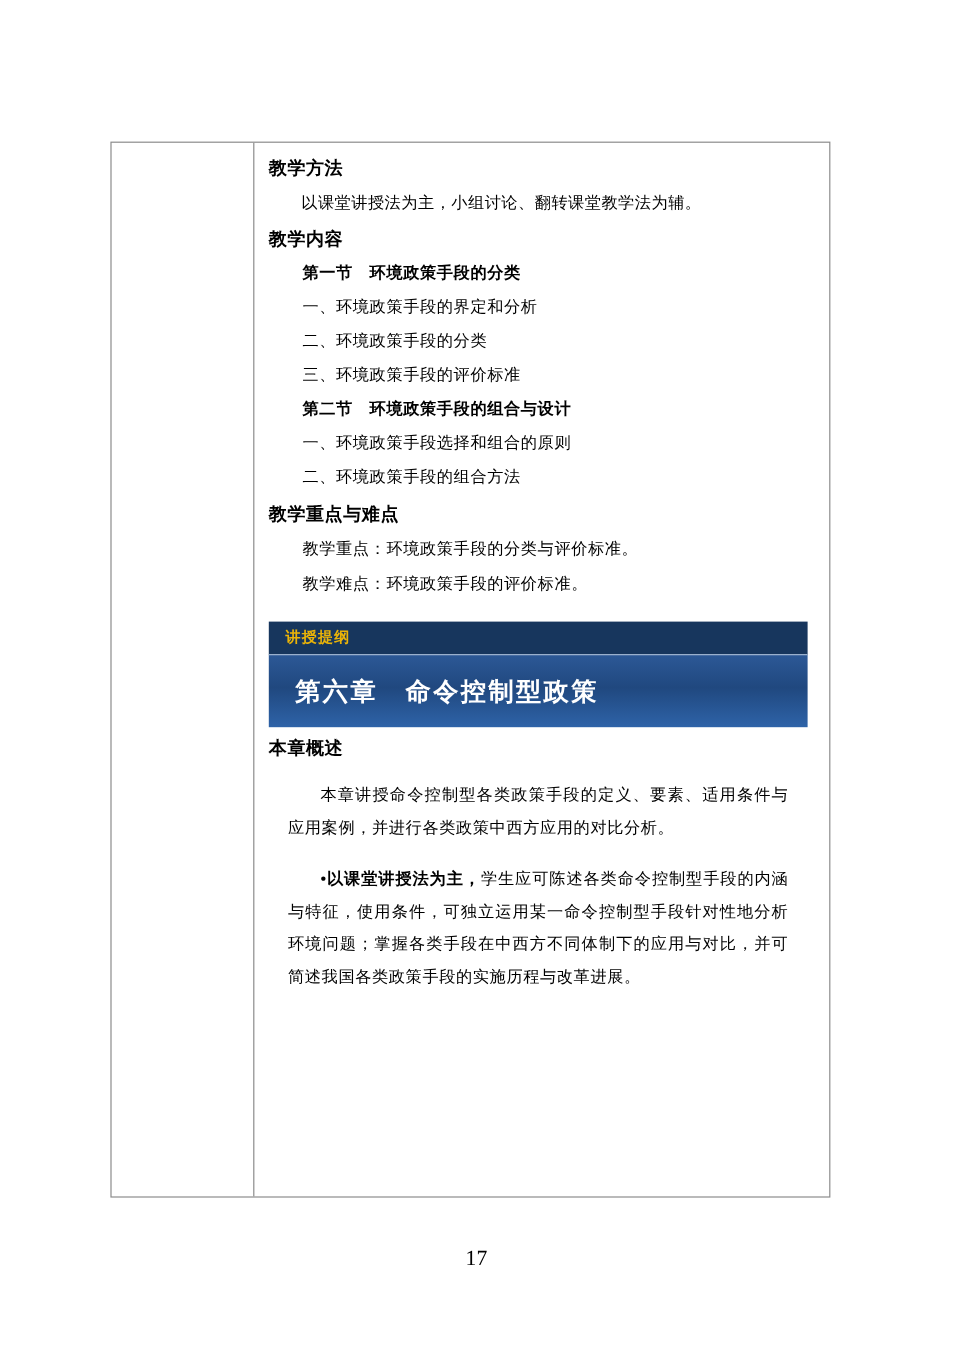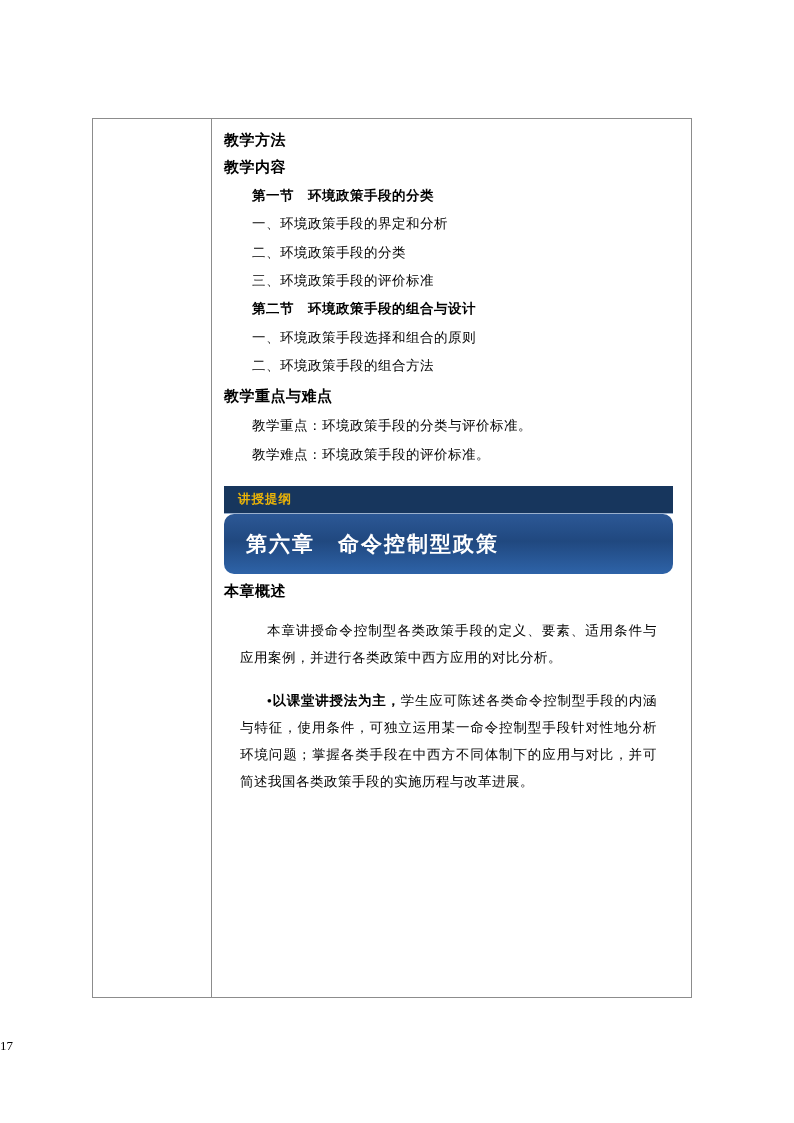--- a/index.html
+++ b/index.html
@@ -106,44 +106,44 @@
     border-bottom: 1px solid #9ab0cd;
   }
   .banner-main {
     background: linear-gradient(to bottom, #2c5896 0%, #20487f 45%, #2e63a8 100%);
     color: #ffffff;
     font-family: "Liberation Sans", "DejaVu Sans", sans-serif;
     font-size: 21px;
     font-weight: bold;
     padding: 16px 0 16px 22px;
     letter-spacing: 2px;
-    border-radius: 10px;
   }
   .page-number {
     position: absolute;
     top: 1038px;
     left: 0;
     width: 794px;
-    text-align: left;
-    font-size: 13px;
+    text-align: center;
+    font-size: 18px;
     font-family: "Liberation Serif", "DejaVu Serif", serif;
   }
 </style>
 </head>
 <body>
 
 <div class="page">
 
   <div class="doc-table">
 
     <div class="col-left"></div>
 
     <div class="col-right">
 
       <h2 class="sec-head">教学方法</h2>
+      <p class="body-text">以课堂讲授法为主，小组讨论、翻转课堂教学法为辅。</p>
 
       <h2 class="sec-head">教学内容</h2>
       <p class="sub-head">第一节　环境政策手段的分类</p>
       <p class="list-item">一、环境政策手段的界定和分析</p>
       <p class="list-item">二、环境政策手段的分类</p>
       <p class="list-item">三、环境政策手段的评价标准</p>
       <p class="sub-head">第二节　环境政策手段的组合与设计</p>
       <p class="list-item">一、环境政策手段选择和组合的原则</p>
       <p class="list-item">二、环境政策手段的组合方法</p>
 

